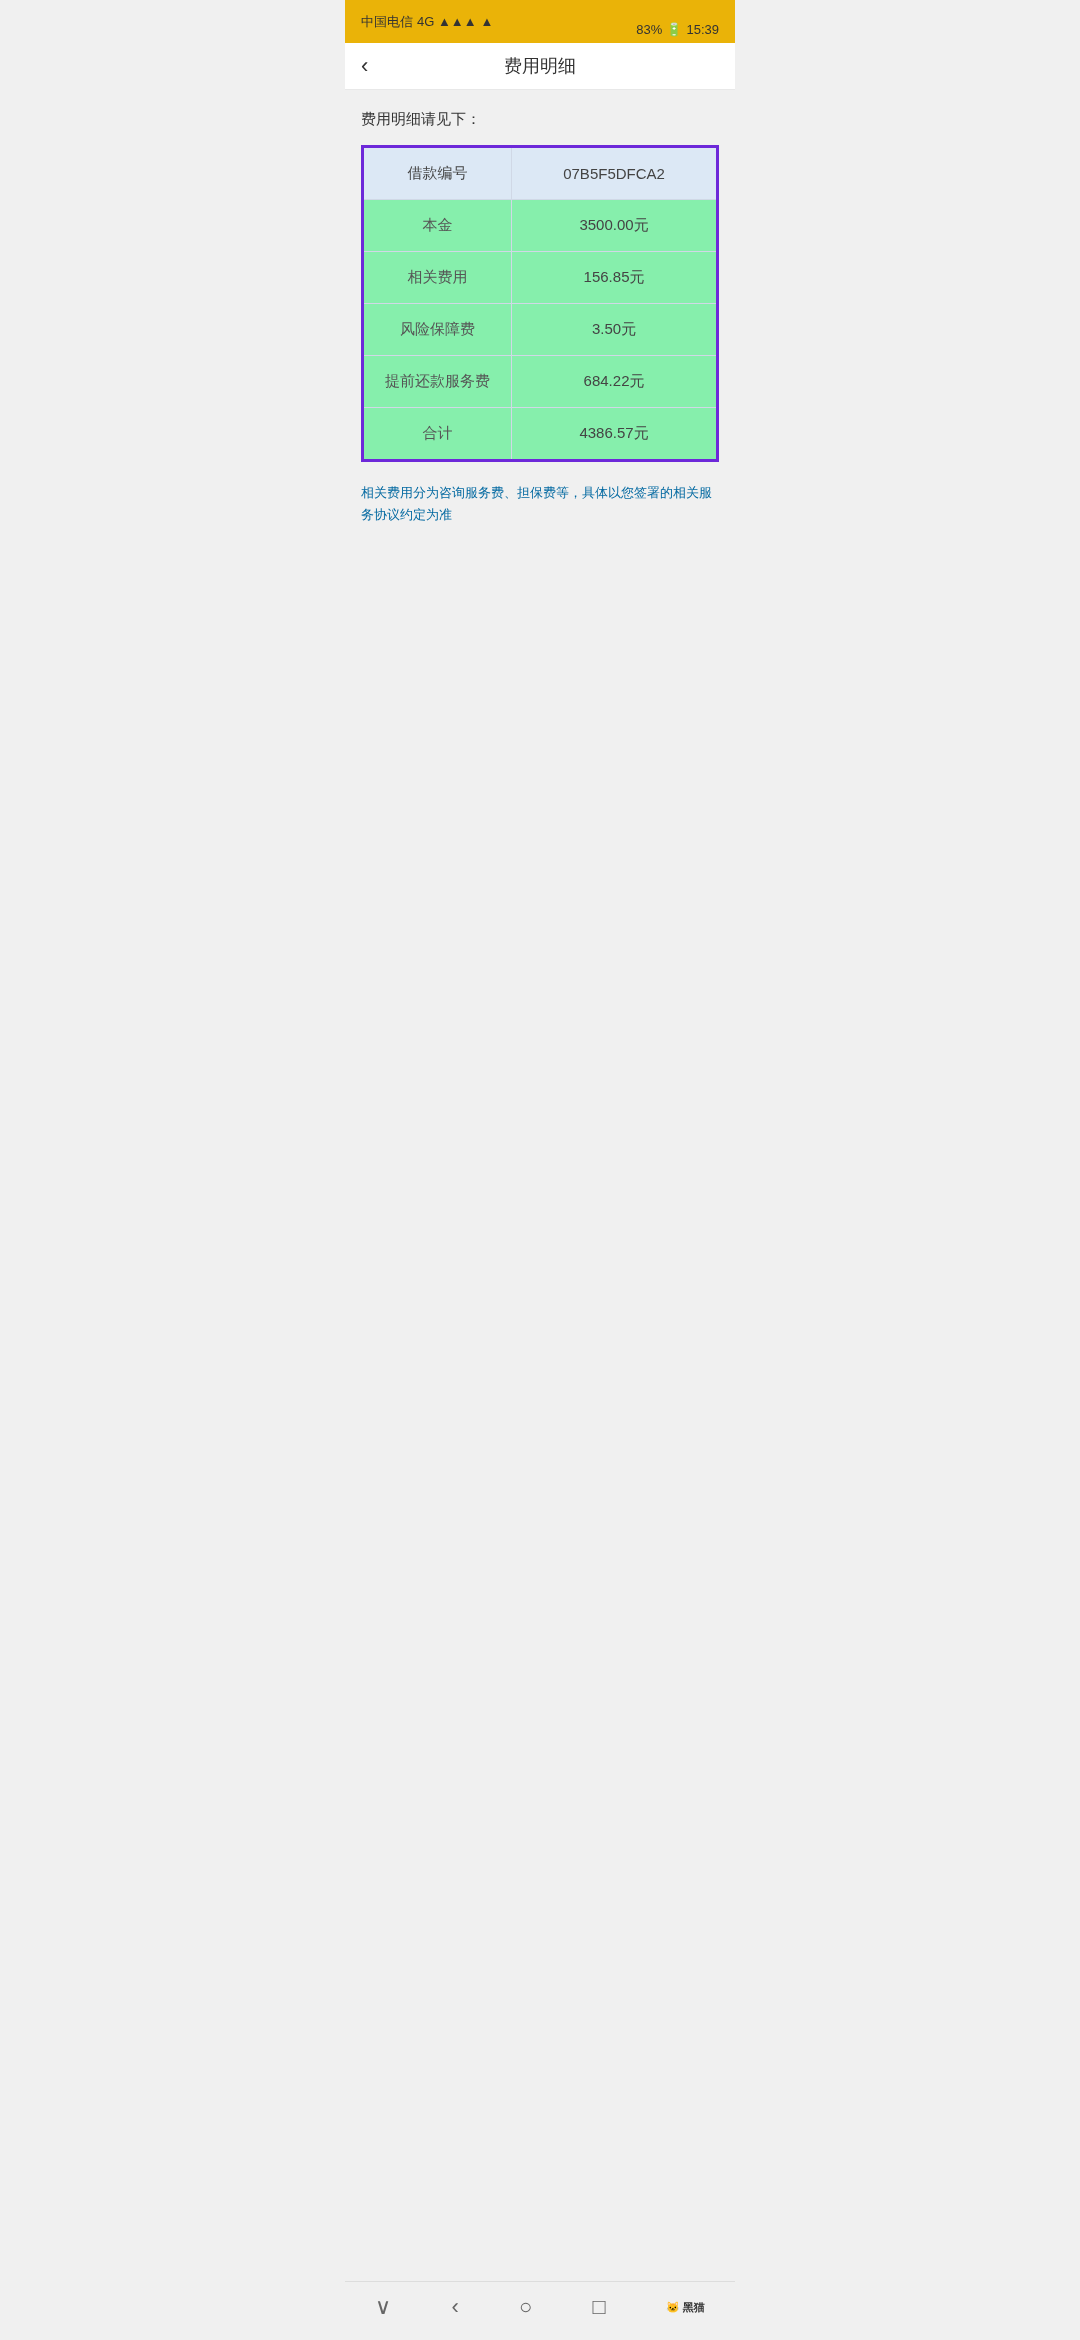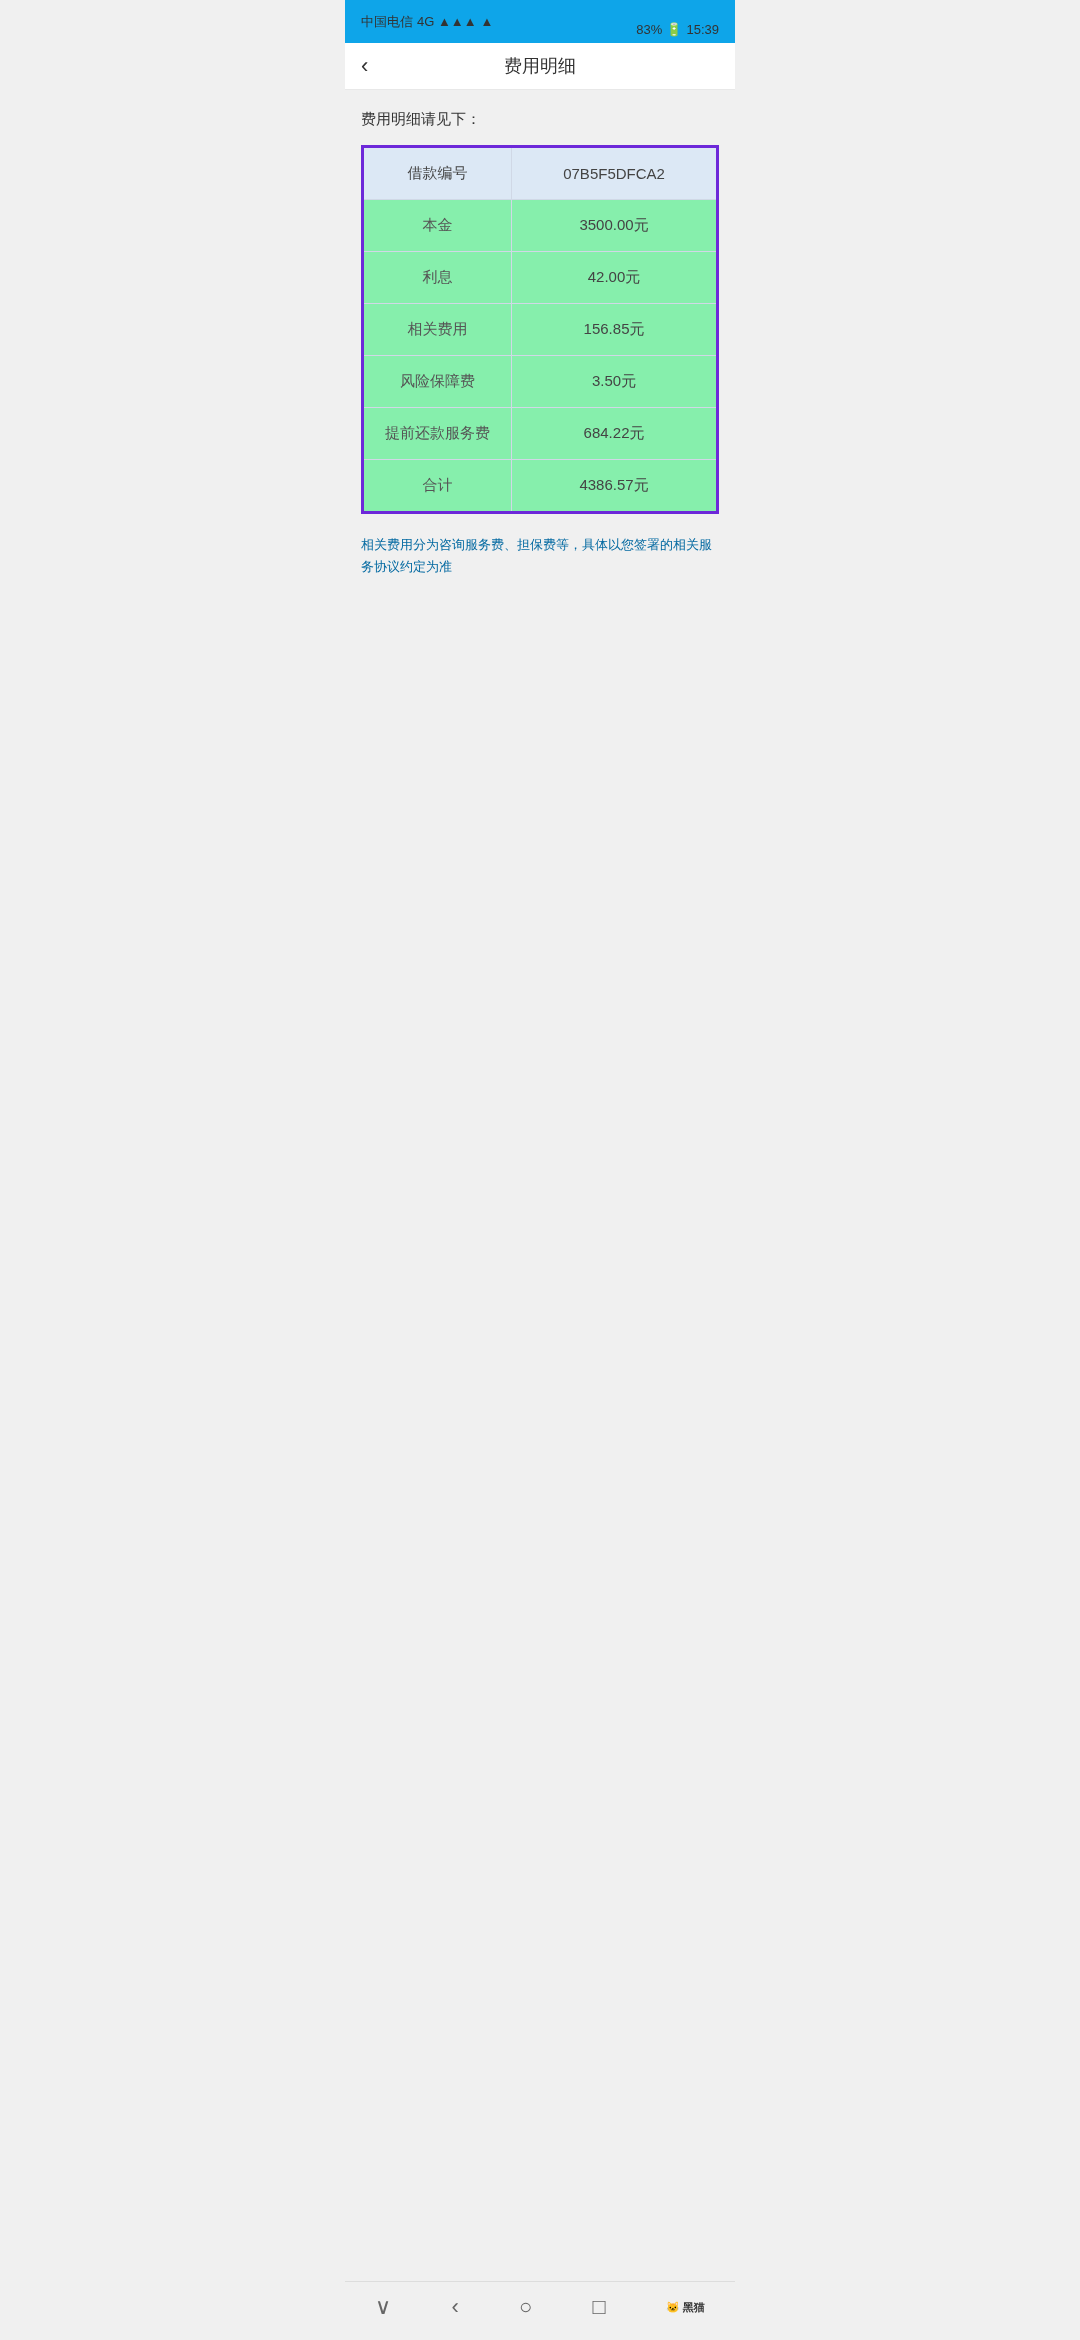--- a/index.html
+++ b/index.html
@@ -9,21 +9,21 @@
       width: 390px;
       min-height: 844px;
       background: #f0f0f0;
       font-family: -apple-system, 'PingFang SC', 'Helvetica Neue', sans-serif;
       color: #333;
       margin: 0 auto;
     }
 
     
     .status-bar {
-      background: #0ea5e9;
+      background: #eab308;
       display: flex;
       justify-content: space-between;
       align-items: center;
       padding: 6px 16px;
       font-size: 13px;
       color: #333;
       font-weight: 500;
     }
     .status-left { display: flex; align-items: center; gap: 4px; }
     .status-right { display: flex; align-items: center; gap: 4px; margin-top: 16px; }
@@ -161,24 +161,20 @@
     <tbody id="table-body">
     <tr class="header-row">
           <td>借款编号</td>
           <td>07B5F5DFCA2</td>
         </tr>
         <tr>
           <td>本金</td>
           <td>3500.00元</td>
         </tr>
         <tr>
-          <td>利息</td>
-          <td>42.00元</td>
-        </tr>
-        <tr>
           <td>相关费用</td>
           <td>156.85元</td>
         </tr>
         <tr>
           <td>风险保障费</td>
           <td>3.50元</td>
         </tr>
         <tr>
           <td>提前还款服务费</td>
           <td>684.22元</td>

